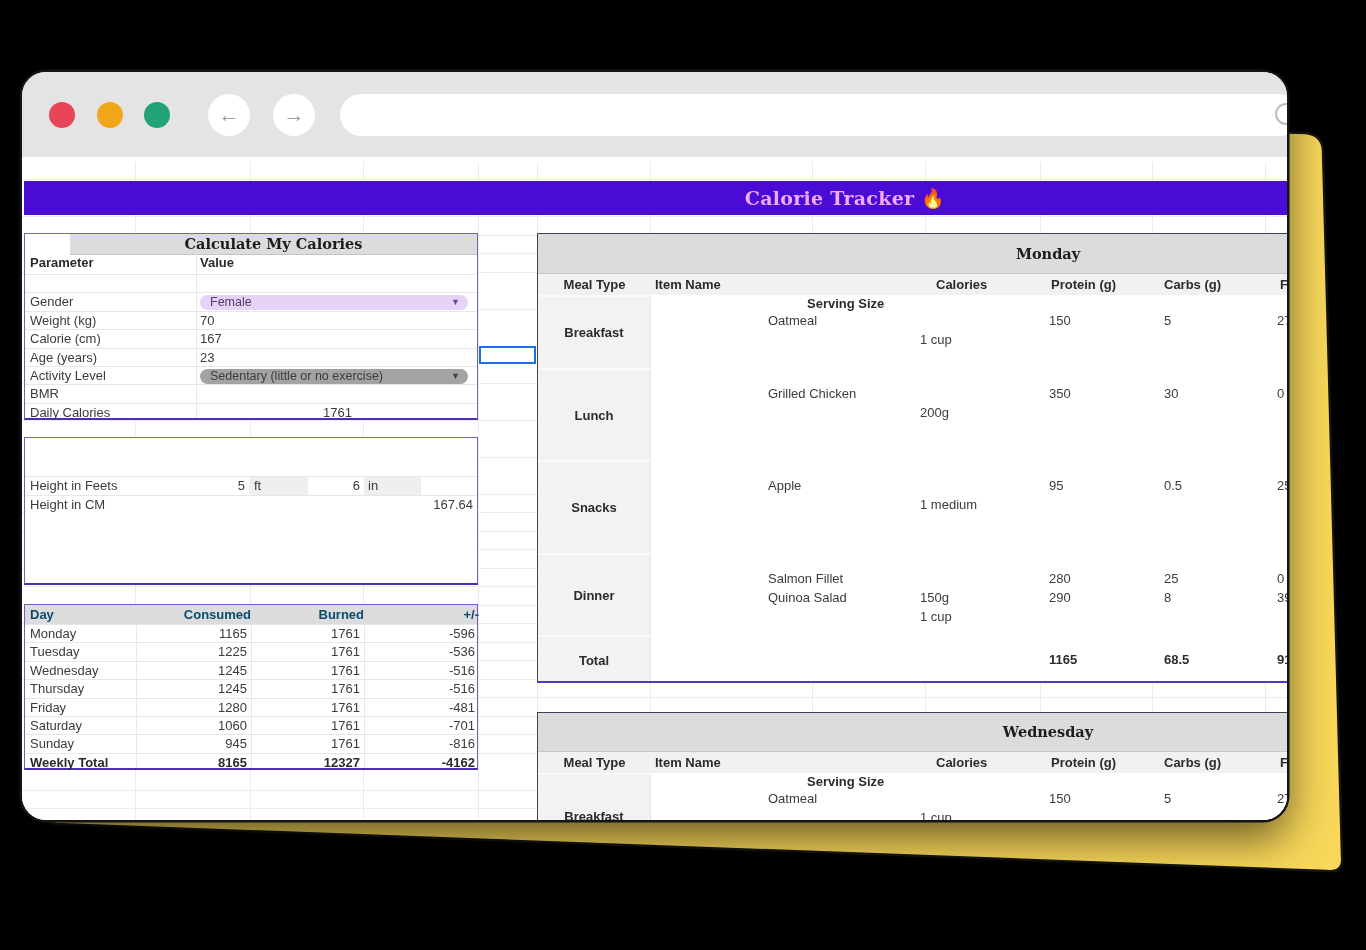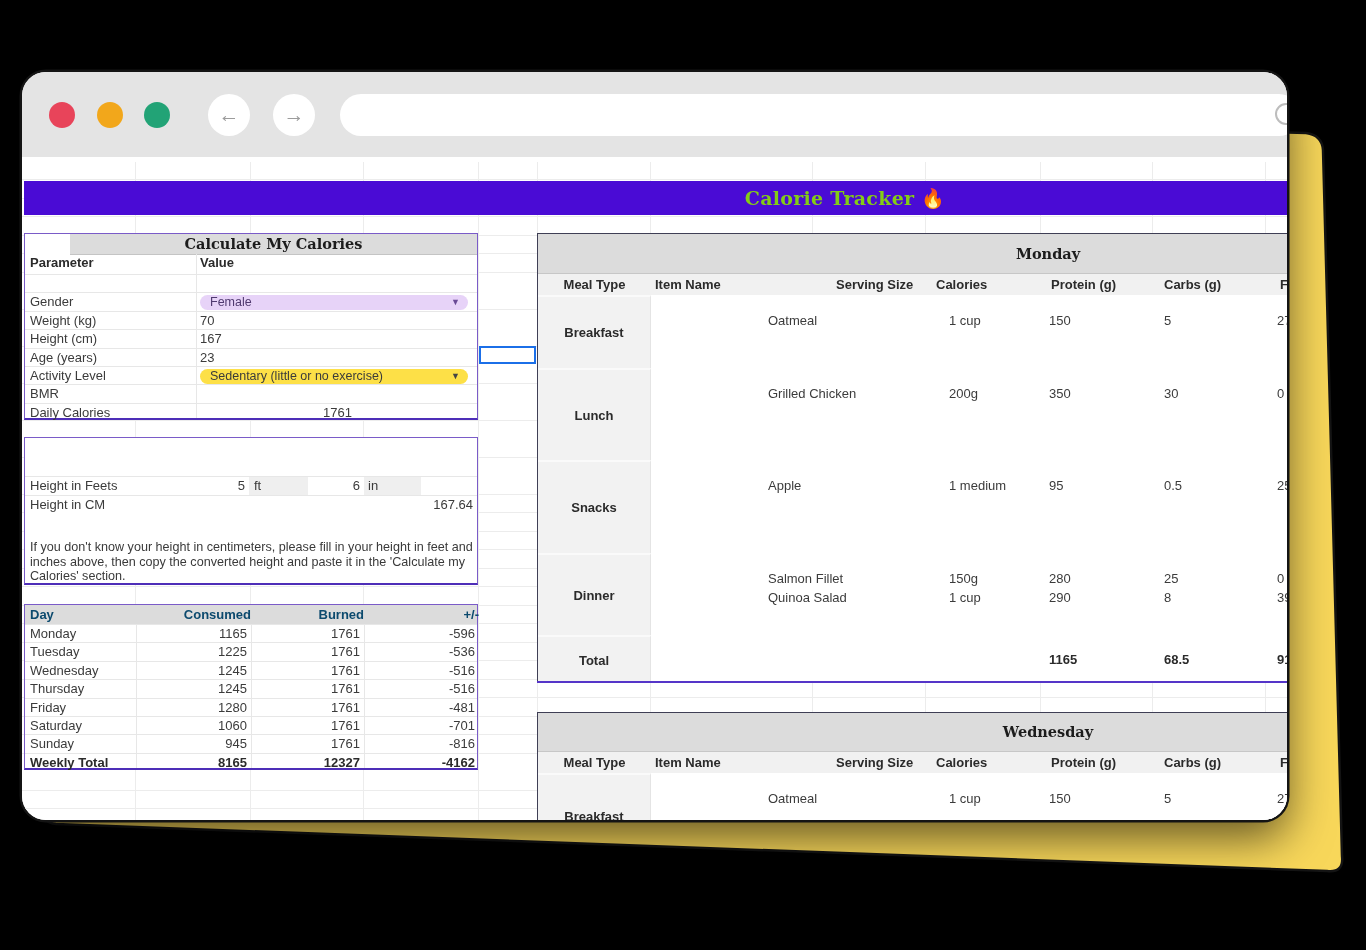--- a/index.html
+++ b/index.html
@@ -22,36 +22,36 @@
   .searchring{position:absolute;left:1253px;top:31px;width:18px;height:18px;border:2.5px solid #bdbdbd;border-radius:50%;}
 
   
   .sheet{position:absolute;left:0;top:85px;right:0;bottom:0;background:#fff;font-size:13px;}
   .gridbg{position:absolute;left:0;top:5px;width:1265px;height:658px;
           background:repeating-linear-gradient(180deg,transparent 0 17.5px,#ECECEC 17.5px 18.5px);}
   .vl{position:absolute;top:0;bottom:0;width:1px;background:#ECECEC;}
 
   .banner{position:absolute;left:2px;top:24px;width:1263px;height:34px;background:#4A0BD5;z-index:2;}
   .banner .bt{position:absolute;left:821px;top:0;transform:translateX(-50%);line-height:34px;white-space:nowrap;
-              font-family:"DejaVu Serif",serif;font-weight:bold;font-size:19px;color:#84cc16;letter-spacing:.3px;}
+              font-family:"DejaVu Serif",serif;font-weight:bold;font-size:19px;color:#f0abfc;letter-spacing:.3px;}
 
   
   .ptable{position:absolute;left:2px;width:454px;background:#fff;z-index:1;
           border:1px solid #7A5BC8;border-bottom:2px solid #4E2EB8;box-sizing:border-box;padding-left:45px;}
   .stitle{height:20px;line-height:20px;background:#DCDCDC;border-bottom:1px solid #c4c4c4;
           text-align:center;font-family:"DejaVu Serif",serif;font-weight:bold;font-size:14.5px;color:#1c1c1c;}
   .crow{position:absolute;left:0;right:0;height:18.4px;line-height:18.4px;border-top:1px solid #E7E7E7;}
   .crow.nb{border-top:none;}
   .cl{position:absolute;left:5px;} .b{font-weight:bold;color:#2b2b2b;}
   .cv{position:absolute;left:175px;} .cvc{position:absolute;left:171px;width:283px;text-align:center;}
   .colline{position:absolute;top:20px;bottom:0;width:1px;background:#E7E7E7;}
   .pill{position:absolute;left:175px;top:1.5px;width:268px;height:15.5px;line-height:15.5px;border-radius:8px;font-size:12.5px;}
   .pill .pv{position:absolute;left:10px;} .pill .chev{position:absolute;right:8px;font-size:9px;top:0;}
   .pill.purple{background:#E7D3F8;color:#503A70;} .pill.purple .chev{color:#6a4a96;}
-  .pill.gray{background:#fde047;color:#3b3b3b;} .pill.gray .chev{color:#444;}
+  .pill.gray{background:#a3a3a3;color:#3b3b3b;} .pill.gray .chev{color:#444;}
   .ucell{position:absolute;top:0;bottom:0;background:#EFEFEF;}
   .ra{text-align:right;}
   .note{position:absolute;left:5px;top:102px;width:446px;font-size:12.6px;line-height:14.6px;color:#3a3a3a;}
 
   
   .drow{position:absolute;left:0;right:0;height:18.4px;line-height:18.4px;border-top:1px solid #E7E7E7;}
   .d0{position:absolute;left:5px;} 
   .d1{position:absolute;left:111px;width:111px;text-align:right;}
   .d2{position:absolute;left:226px;width:109px;text-align:right;}
   .d3{position:absolute;left:339px;width:111px;text-align:right;}
@@ -59,21 +59,21 @@
   .dh .d1,.dh .d2,.dh .d3{text-align:right;left:115px;} .dh .d2{left:230px;} .dh .d3{left:343px;}
 
   
   .mt{position:absolute;left:515px;width:1020px;background:#fff;z-index:1;
       border-left:1px solid #3F3F55;border-top:1px solid #3F3F55;}
   .mt .ttl{position:relative;height:39px;background:#DCDCDC;border-bottom:1px solid #C7C7C7;}
   .mt .ttl .ts{position:absolute;left:0;width:1020px;text-align:center;line-height:39px;
                font-family:"DejaVu Serif",serif;font-weight:bold;font-size:14.5px;color:#1c1c1c;}
   .mhead{position:relative;height:21px;line-height:21px;background:#F1F1F1;font-weight:bold;color:#2b2b2b;}
   .c0{position:absolute;left:0;width:113px;text-align:center;}
-  .c1{position:absolute;left:117px;} .c2{position:absolute;left:298px;} .c3{position:absolute;left:398px;}
+  .c1{position:absolute;left:117px;} .c2{position:absolute;left:269px;margin-top:19px;} .c3{position:absolute;left:398px;}
   .c4{position:absolute;left:513px;text-align:right;} .c5{position:absolute;left:626px;} .c6{position:absolute;left:742px;}
   .mblock{position:relative;}
   .mcell{position:absolute;left:0;top:0;bottom:0;width:113px;background:#F2F2F2;border-right:1px solid #E4E4E4;
          border-top:2px solid #FAFAFA;display:flex;align-items:center;justify-content:center;
          font-weight:bold;color:#2b2b2b;box-sizing:border-box;}
   .mcell.topalign{align-items:flex-start;padding-top:34px;}
   .items{position:absolute;left:113px;top:17px;right:0;}
   .irow{position:relative;height:18.6px;line-height:18.6px;}
   .mon-bottom{position:absolute;left:515px;top:523.5px;width:772px;height:2.5px;background:#5535C8;z-index:2;}
 
@@ -135,21 +135,21 @@
           <div class="pill purple">
             <span class="pv">Female</span>
             <span class="chev">▼</span>
           </div>
         </div>
         <div class="crow" style="top:76.8px">
             <span class="cl">Weight (kg)</span>
             <span class="cv">70</span>
           </div>
         <div class="crow" style="top:95.2px">
-            <span class="cl">Height (cm)</span>
+            <span class="cl">Calorie (cm)</span>
             <span class="cv">167</span>
           </div>
         <div class="crow" style="top:113.6px">
             <span class="cl">Age (years)</span>
             <span class="cv">23</span>
           </div>
         <div class="crow" style="top:132px">
           <span class="cl">Activity Level</span>
           <div class="pill gray">
             <span class="pv">Sedentary (little or no exercise)</span>
@@ -174,21 +174,20 @@
           <span class="cl">Height in Feets</span>
           <span style="position:absolute;left:171px;width:49px;" class="ra">5</span>
           <span style="position:absolute;left:229px;">ft</span>
           <span style="position:absolute;left:283px;width:52px;" class="ra">6</span>
           <span style="position:absolute;left:343px;">in</span>
         </div>
         <div class="crow" style="top:57px">
           <span class="cl">Height in CM</span>
           <span style="position:absolute;right:4px;">167.64</span>
         </div>
-        <div class="note">If you don't know your height in centimeters, please fill in your height in feet and inches above, then copy the converted height and paste it in the 'Calculate my Calories' section.</div>
       </div>
 
       <div class="ptable" style="top:447px;height:166px;">
         <div class="colline" style="left:111px;top:0;"></div>
           <div class="colline" style="left:226px;top:0;"></div>
           <div class="colline" style="left:339px;top:0;"></div>
         <div class="drow dh" style="top:0;height:19px;line-height:19px;">
           <span class="d0">Day</span>
           <span class="d1">Consumed</span>
           <span class="d2">Burned</span>

